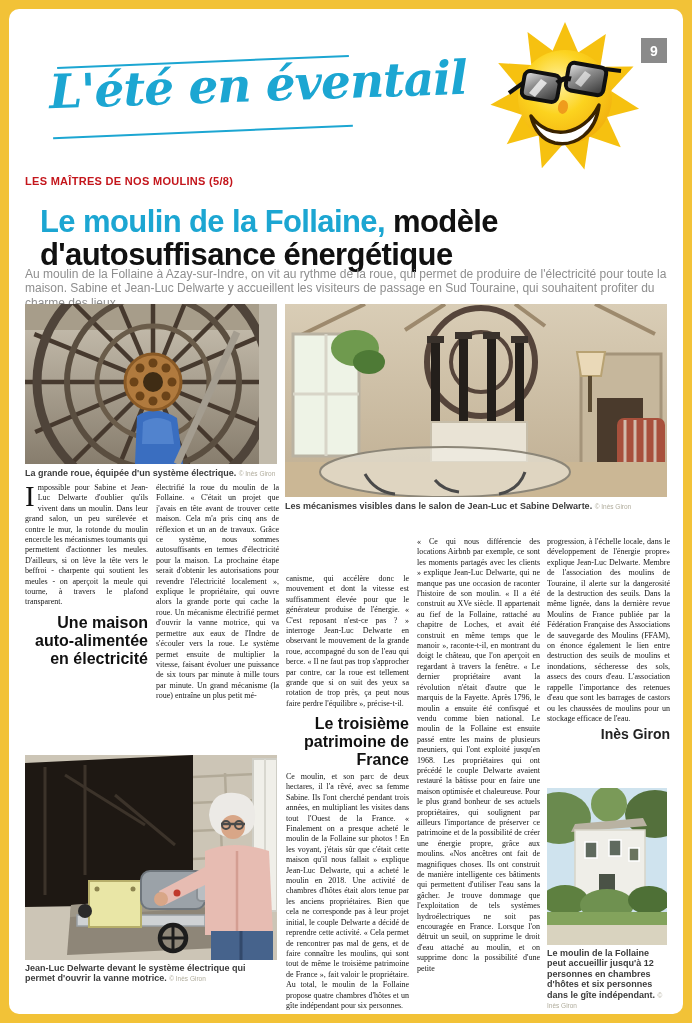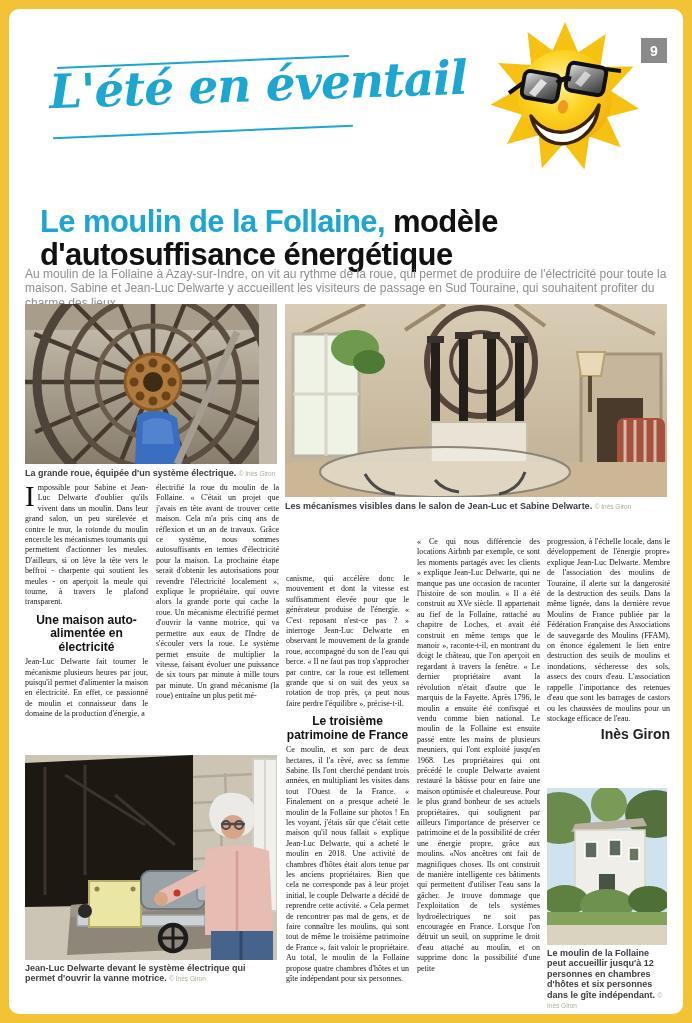--- a/index.html
+++ b/index.html
@@ -40,22 +40,22 @@
   
   .col{position:absolute;width:123px;font-family:"Liberation Serif",serif;font-size:8px;line-height:10.4px;
     text-align:justify;color:#151515;overflow:hidden;}
   .c1{left:16px;top:474px;height:266px;}
   .c2{left:147px;top:474px;height:266px;}
   .c3{left:277px;top:528px;height:482px;margin-top:37px;}
   .c4{left:408px;top:528px;height:482px;}
   .c5{left:538px;top:528px;height:246px;}
   .col p{margin:0;}
   .dropcap{float:left;font-size:29px;line-height:24px;padding:1px 3px 0 0;font-weight:400;color:#111;}
-  .subhead{font-family:"Liberation Sans",sans-serif;font-weight:700;font-size:12px;line-height:1.12;
-    color:#111;margin:6px 0 3px;text-align:center;}
+  .subhead{font-family:"Liberation Sans",sans-serif;font-weight:700;font-size:16px;line-height:1.12;
+    color:#111;margin:6px 0 3px;text-align:right;}
   .byline{font-family:"Liberation Sans",sans-serif;font-weight:700;font-size:14px;text-align:right;margin-top:5px;color:#222;}
 </style>
 </head>
 <body>
 
 <div class="frame">
 
   <div class="banner-line line-top"></div>
   <div class="abs banner-title">L'été en éventail</div>
   <div class="banner-line line-bottom"></div>
@@ -97,20 +97,21 @@
         <line x1="116" y1="48" x2="132" y2="50" stroke="#101010" stroke-width="4"></line>
         <polygon points="40,72 52,58 58,62 46,76" fill="#ffffff" opacity="0.75"></polygon>
         <polygon points="86,62 96,50 102,54 92,66" fill="#ffffff" opacity="0.6"></polygon>
       </g>
       <path d="M42 95 C 60 120, 94 116, 110 84 C 107 112, 86 126, 66 122 C 53 119, 45 108, 42 95 Z" fill="#ffffff" stroke="#3a2300" stroke-width="3.5" stroke-linejoin="round"></path>
     </svg>
   </div>
 
   <div class="abs pagenum">9</div>
 
+  <div class="abs kicker">LES MAÎTRES DE NOS MOULINS (5/8)</div>
   <h1 class="abs headline" style="margin:16px;">
     <span class="hl">Le moulin de la Follaine,</span><span> modèle d'autosuffisance énergétique</span>
   </h1>
   <div class="abs lede">Au moulin de la Follaine à Azay-sur-Indre, on vit au rythme de la roue, qui permet de produire de l'électricité pour toute la maison. Sabine et Jean-Luc Delwarte y accueillent les visiteurs de passage en Sud Touraine, qui souhaitent profiter du charme des lieux.</div>
 
   <div class="abs photo ph-wheel">
     <svg width="252" height="160" viewBox="0 0 252 160" preserveAspectRatio="none">
       <defs>
           <linearGradient id="wbg" x1="0" y1="0" x2="0" y2="1">
         <stop offset="0%" stop-color="#cbc3b3"></stop>
@@ -216,21 +217,20 @@
     </svg>
   </div>
   <div class="abs caption cap-salon">
     <span>Les mécanismes visibles dans le salon de Jean-Luc et Sabine Delwarte.</span>
     <span class="credit">© Inès Giron</span>
   </div>
 
   <div class="col c1">
     <p><span class="dropcap">I</span><span>mpossible pour Sabine et Jean-Luc Delwarte d'oublier qu'ils vivent dans un moulin. Dans leur grand salon, un peu surélevée et contre le mur, la rotonde du moulin encercle les mécanismes tournants qui permettent d'actionner les meules. D'ailleurs, si on lève la tête vers le beffroi - charpente qui soutient les meules - on aperçoit la meule qui tourne, à travers le plafond transparent.</span></p>
     <h3 class="subhead">Une maison auto-alimentée en électricité</h3>
-    <p>Jean-Luc Delwarte fait tourner le mécanisme plusieurs heures par jour, puisqu'il permet d'alimenter la maison en électricité. En effet, ce passionné de moulin et connaisseur dans le domaine de la production d'énergie, a</p>
   </div>
 
   <div class="col c2">
     <p>électrifié la roue du moulin de la Follaine. « C'était un projet que j'avais en tête avant de trouver cette maison. Cela m'a pris cinq ans de réflexion et un an de travaux. Grâce ce système, nous sommes autosuffisants en termes d'électricité pour la maison. La prochaine étape serait d'obtenir les autorisations pour revendre l'électricité localement », explique le propriétaire, qui ouvre alors la grande porte qui cache la roue. Un mécanisme électrifié permet d'ouvrir la vanne motrice, qui va permettre aux eaux de l'Indre de s'écouler vers la roue. Le système permet ensuite de multiplier la vitesse, faisant évoluer une puissance de six tours par minute à mille tours par minute. Un grand mécanisme (la roue) entraîne un plus petit mé-</p>
   </div>
 
   <div class="col c3">
     <p>canisme, qui accélère donc le mouvement et dont la vitesse est suffisamment élevée pour que le générateur produise de l'énergie. « C'est reposant n'est-ce pas ? » interroge Jean-Luc Delwarte en observant le mouvement de la grande roue, accompagné du son de l'eau qui berce. « Il ne faut pas trop s'approcher par contre, car la roue est tellement grande que si on suit des yeux sa rotation de trop près, ça peut nous faire perdre l'équilibre », précise-t-il.</p>
     <h3 class="subhead">Le troisième patrimoine de France</h3>
     <p>Ce moulin, et son parc de deux hectares, il l'a rêvé, avec sa femme Sabine. Ils l'ont cherché pendant trois années, en multipliant les visites dans tout l'Ouest de la France. « Finalement on a presque acheté le moulin de la Follaine sur photos ! En les voyant, j'étais sûr que c'était cette maison qu'il nous fallait » explique Jean-Luc Delwarte, qui a acheté le moulin en 2018. Une activité de chambres d'hôtes était alors tenue par les anciens propriétaires. Bien que cela ne corresponde pas à leur projet initial, le couple Delwarte a décidé de reprendre cette activité. « Cela permet de rencontrer pas mal de gens, et de faire connaître les moulins, qui sont tout de même le troisième patrimoine de France », fait valoir le propriétaire. Au total, le moulin de la Follaine propose quatre chambres d'hôtes et un gîte indépendant pour six personnes.</p>

